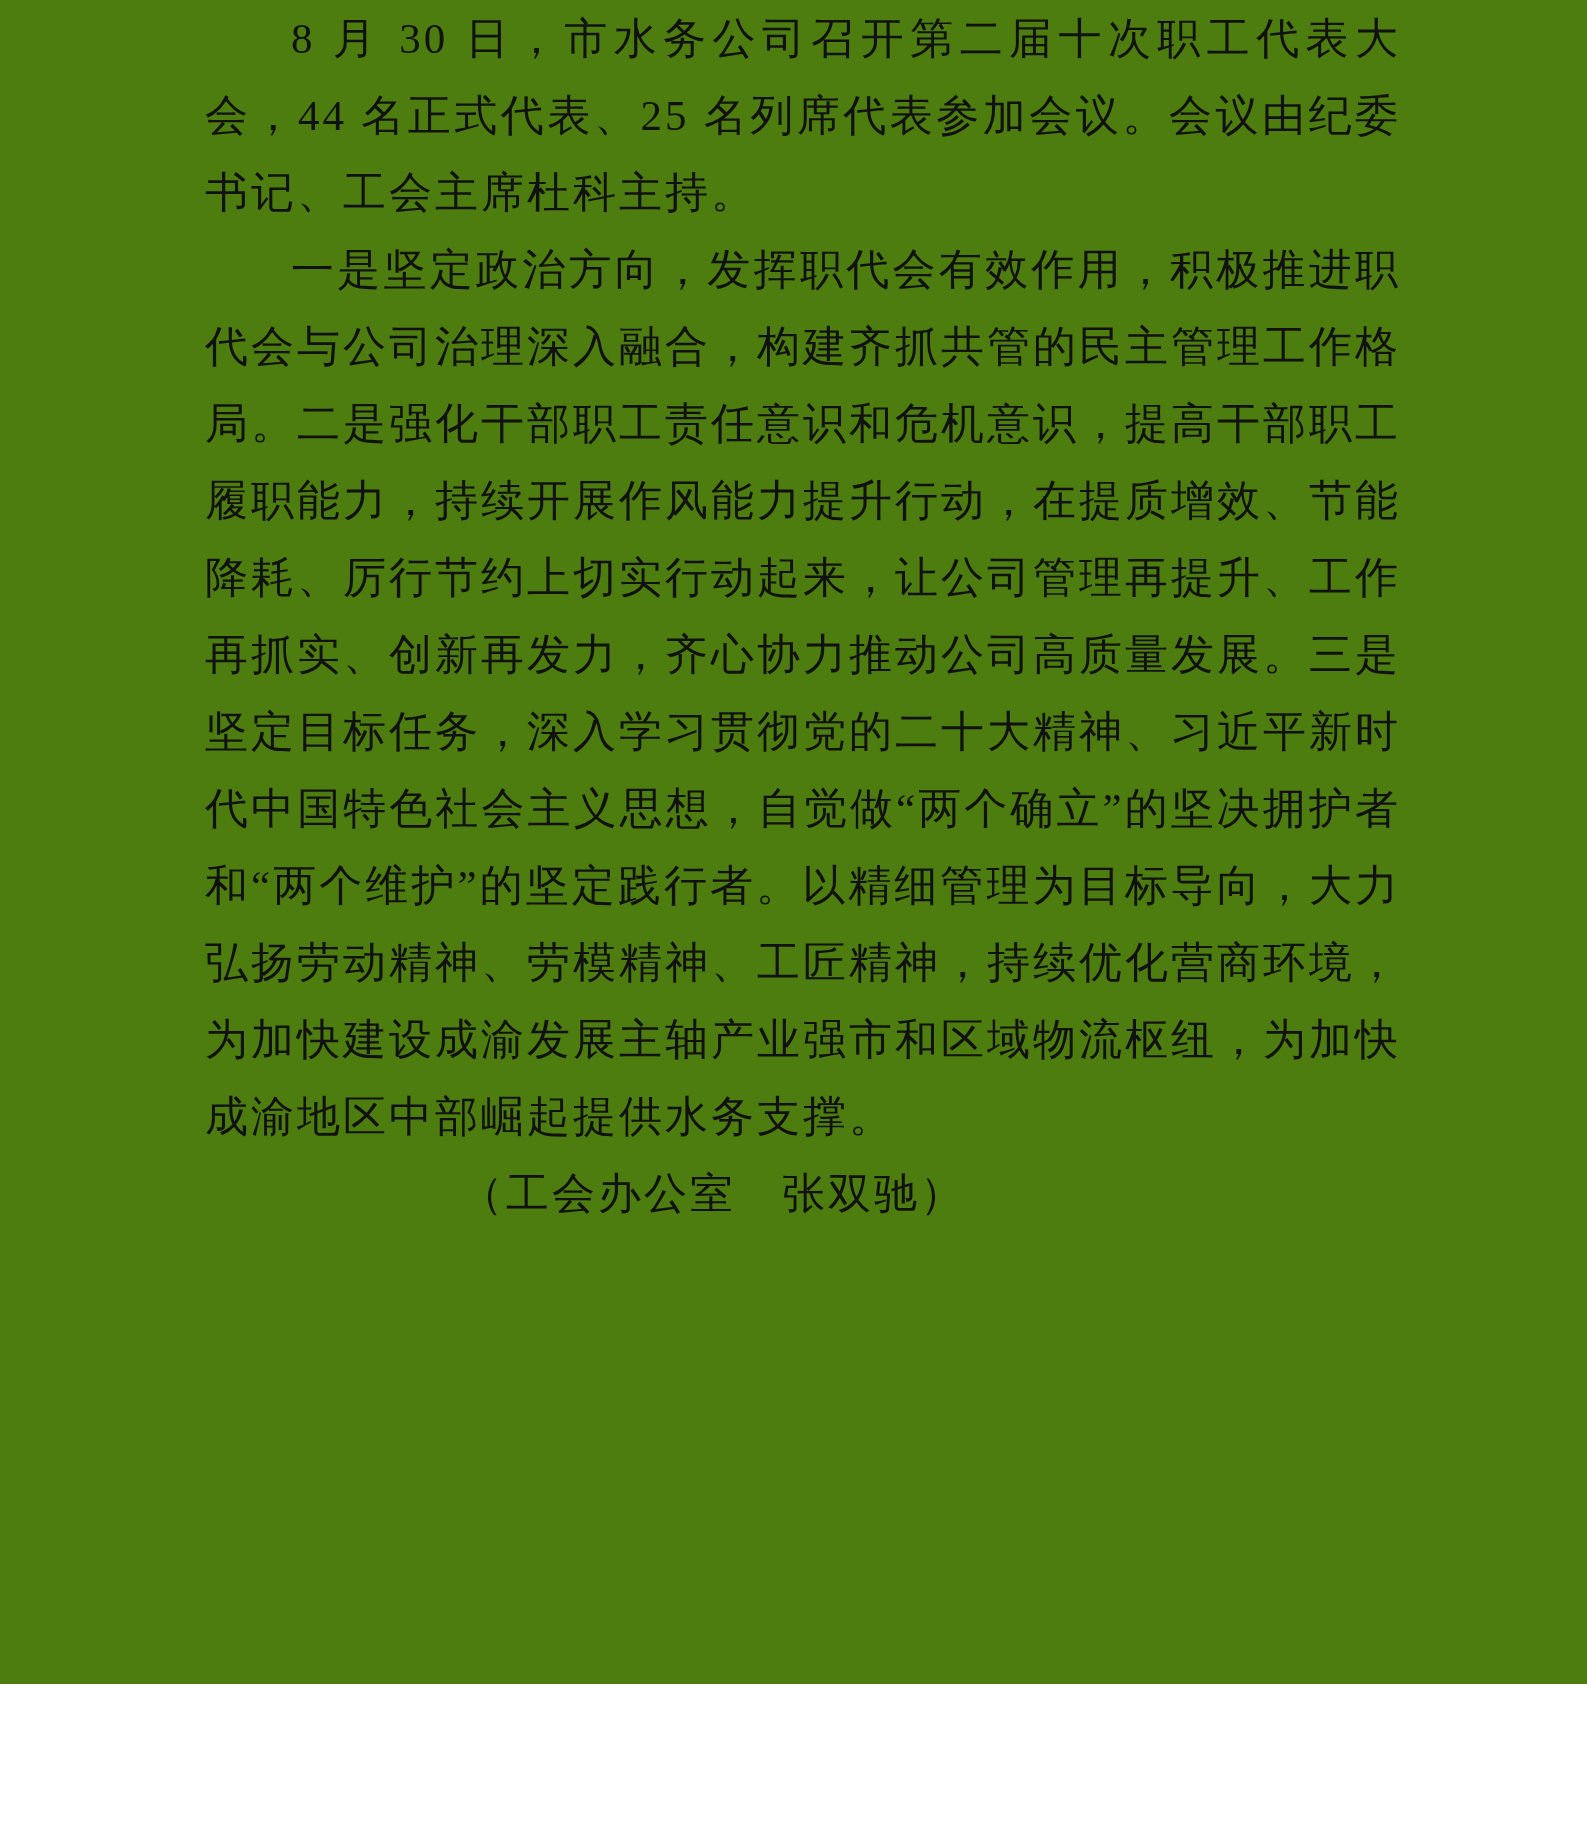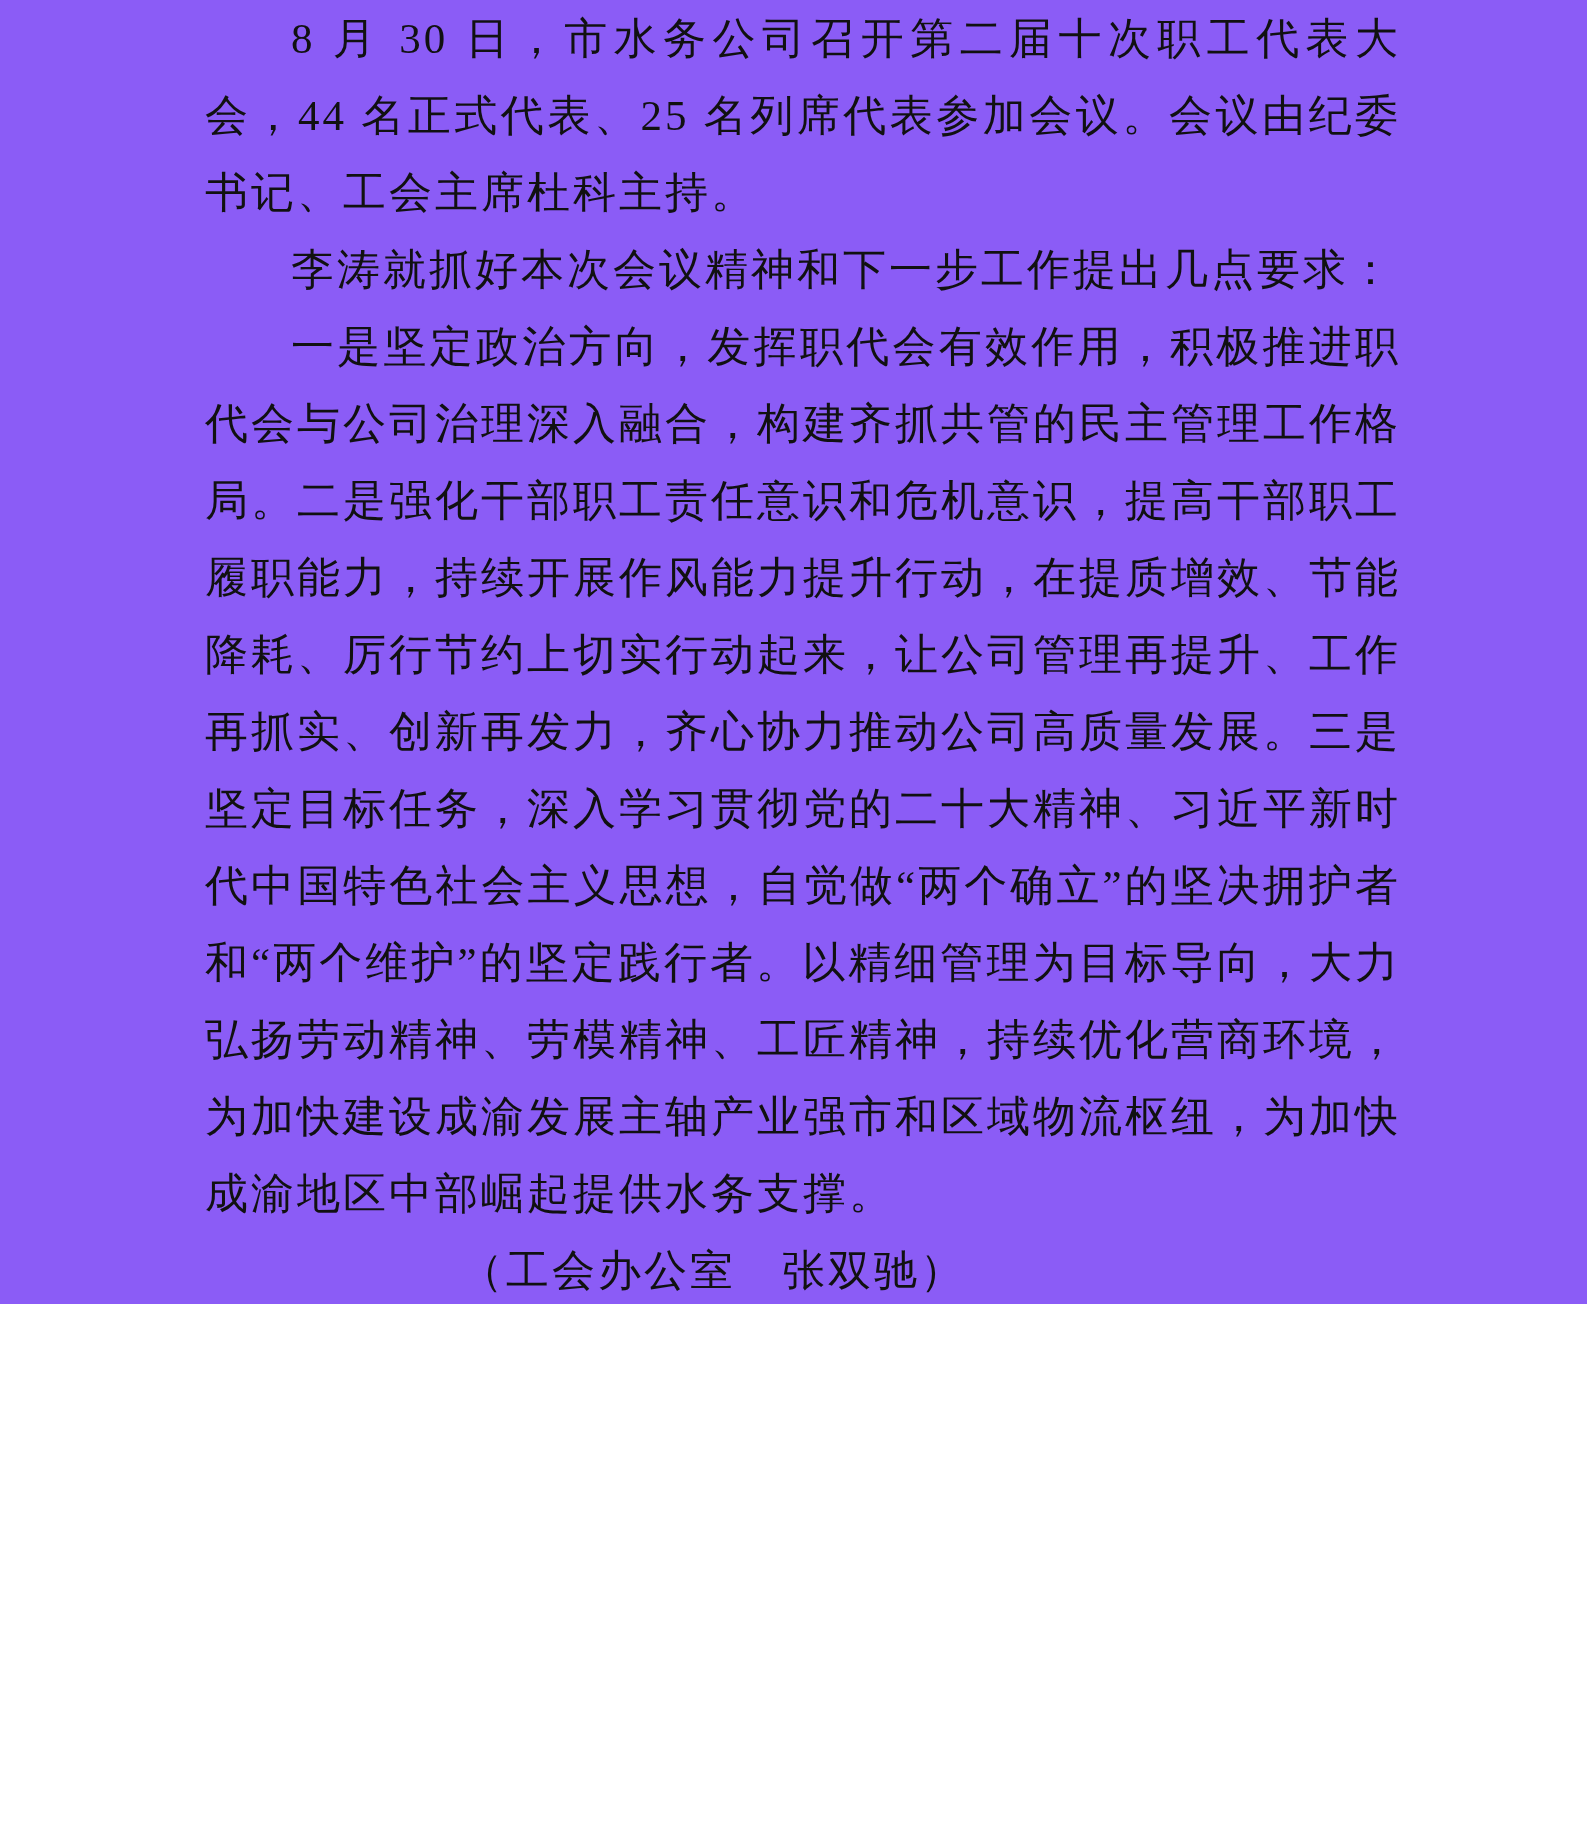--- a/index.html
+++ b/index.html
@@ -6,22 +6,22 @@
     margin: 0;
     padding: 0;
     width: 1587px;
     height: 1848px;
     background: #ffffff;
     overflow: hidden;
   }
   .page {
     position: relative;
     width: 1587px;
-    height: 1304px;
-    background: #8b5cf6;
+    height: 1684px;
+    background: #4d7c0f;
   }
   .content {
     position: absolute;
     left: 205px;
     top: 0;
     width: 1196px;
     color: #111111;
     font-family: "Liberation Serif", "DejaVu Serif", serif;
     font-size: 43px;
     line-height: 77px;
@@ -42,17 +42,16 @@
     text-align: center;
   }
 </style>
 </head>
 <body style="background: rgb(255, 255, 255);">
 
 <div class="page">
   <div class="content" id="doc-content" style="color: rgb(17, 17, 17);">
 
     <p class="para"><span class="run">8 月 30 日，市水务公司召开第二届十次职工代表大会，44 名正式代表、25 名列席代表参加会议。会议由纪委书记、工会主席杜科主持。</span></p>
-      <p class="para"><span class="run">李涛就抓好本次会议精神和下一步工作提出几点要求：</span></p>
       <p class="para"><span class="run bold">一是</span><span class="run">坚定政治方向，发挥职代会有效作用，积极推进职代会与公司治理深入融合，构建齐抓共管的民主管理工作格局。</span><span class="run bold">二是</span><span class="run">强化干部职工责任意识和危机意识，提高干部职工履职能力，持续开展作风能力提升行动，在提质增效、节能降耗、厉行节约上切实行动起来，让公司管理再提升、工作再抓实、创新再发力，齐心协力推动公司高质量发展。</span><span class="run bold">三是</span><span class="run">坚定目标任务，深入学习贯彻党的二十大精神、习近平新时代中国特色社会主义思想，自觉做“两个确立”的坚决拥护者和“两个维护”的坚定践行者。以精细管理为目标导向，大力弘扬劳动精神、劳模精神、工匠精神，持续优化营商环境，为加快建设成渝发展主轴产业强市和区域物流枢纽，为加快成渝地区中部崛起提供水务支撑。</span></p>
       <p class="signature"><span class="run">（工会办公室　张双驰）</span></p>
   </div>
 </div>
 
 </body></html>

